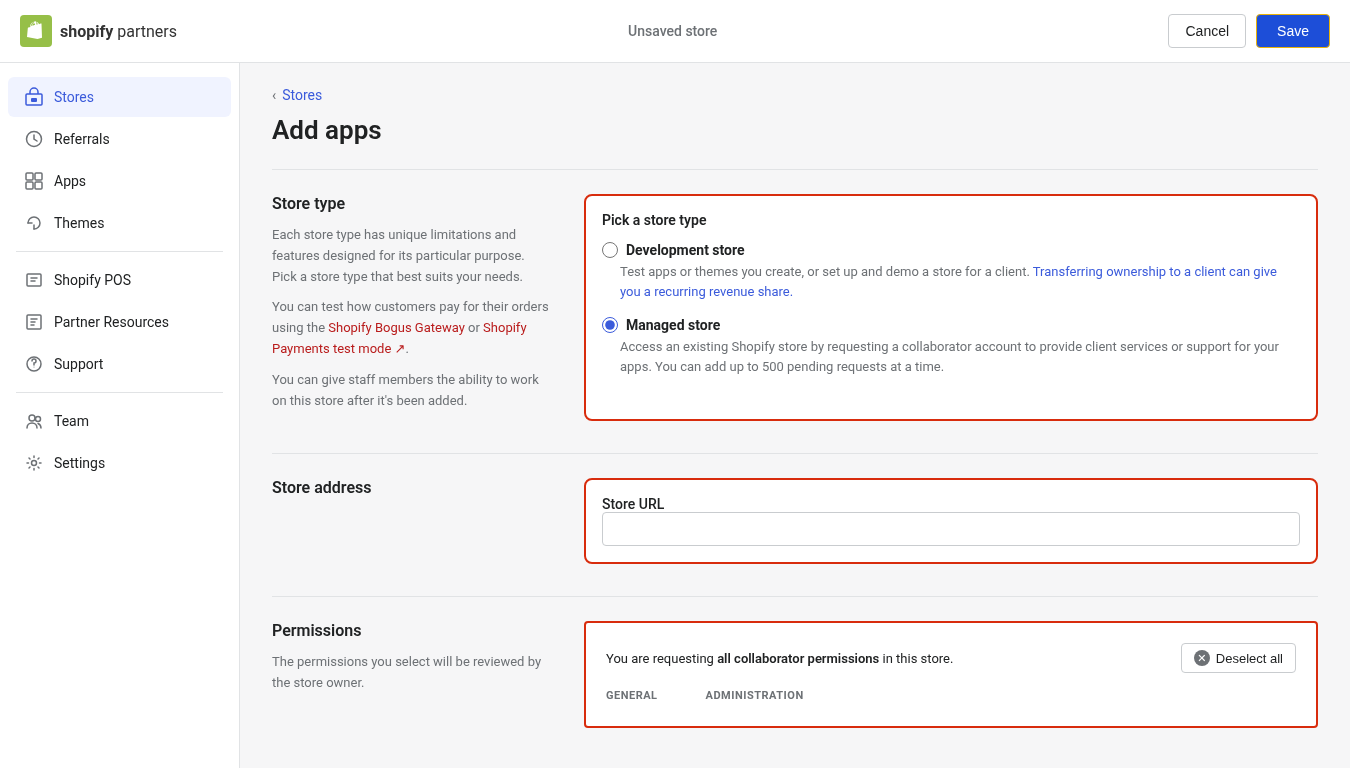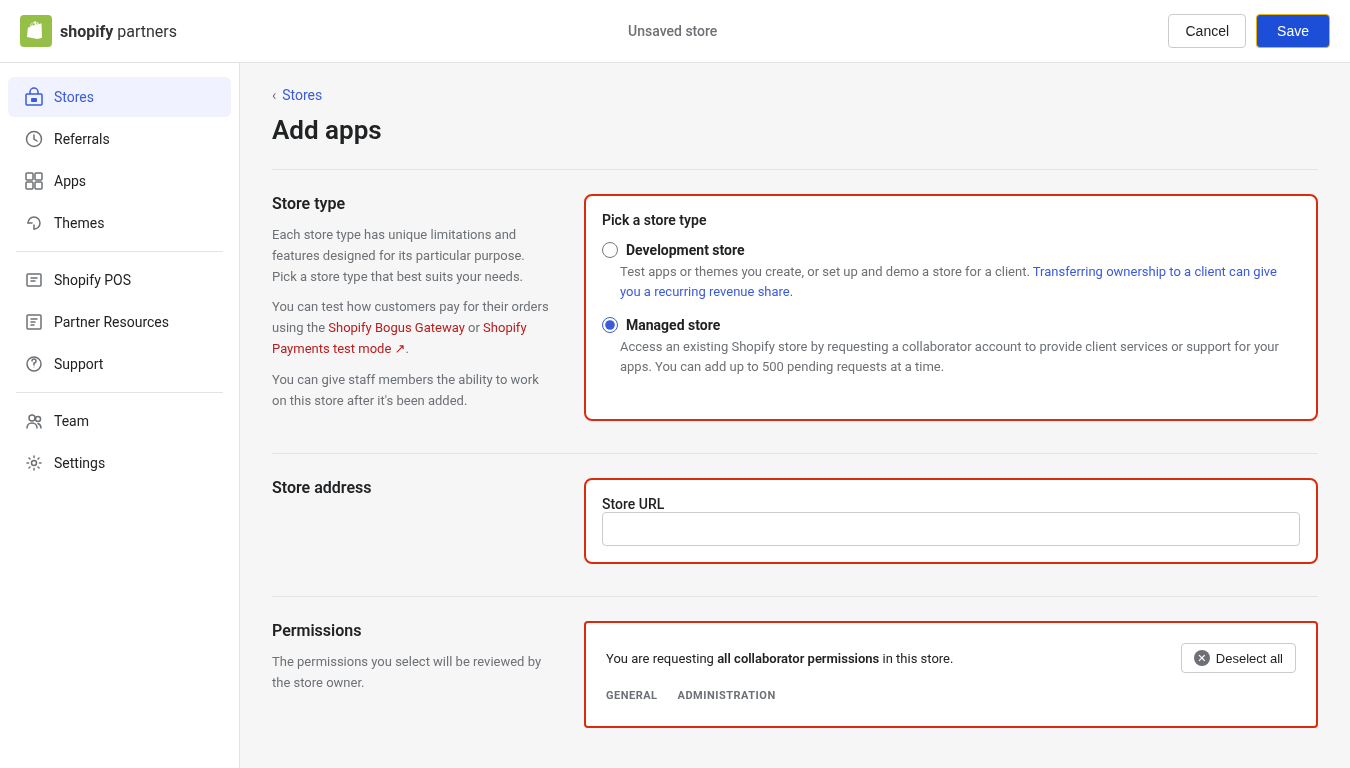--- a/index.html
+++ b/index.html
@@ -246,21 +246,21 @@
       background: #6d7175;
       border-radius: 50%;
       display: flex;
       align-items: center;
       justify-content: center;
       color: #fff;
       font-size: 11px;
     }
     .permissions-columns {
       display: flex;
-      gap: 20px;
+      gap: 48px;
     }
     .perm-col-header {
       font-size: 11px;
       font-weight: 700;
       color: #6d7175;
       letter-spacing: 0.5px;
       text-transform: uppercase;
       margin-bottom: 4px;
     }
 

